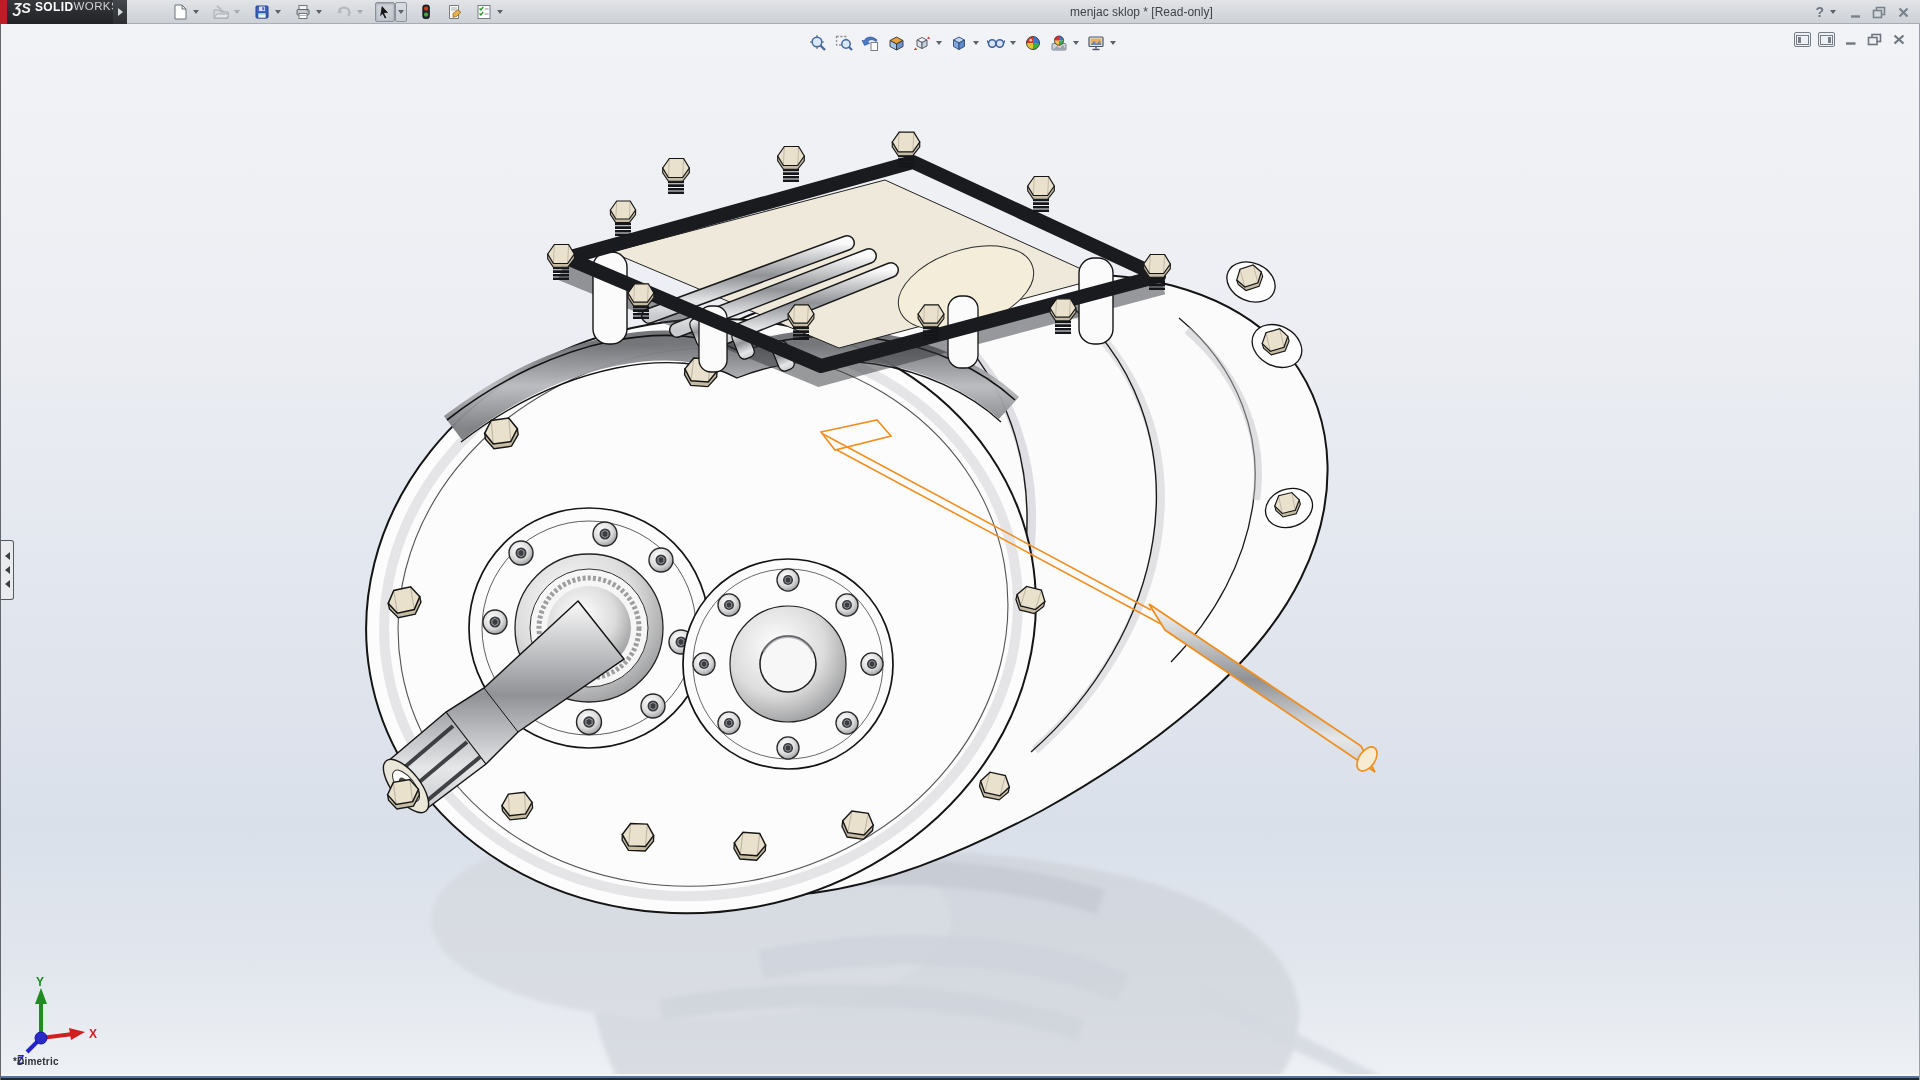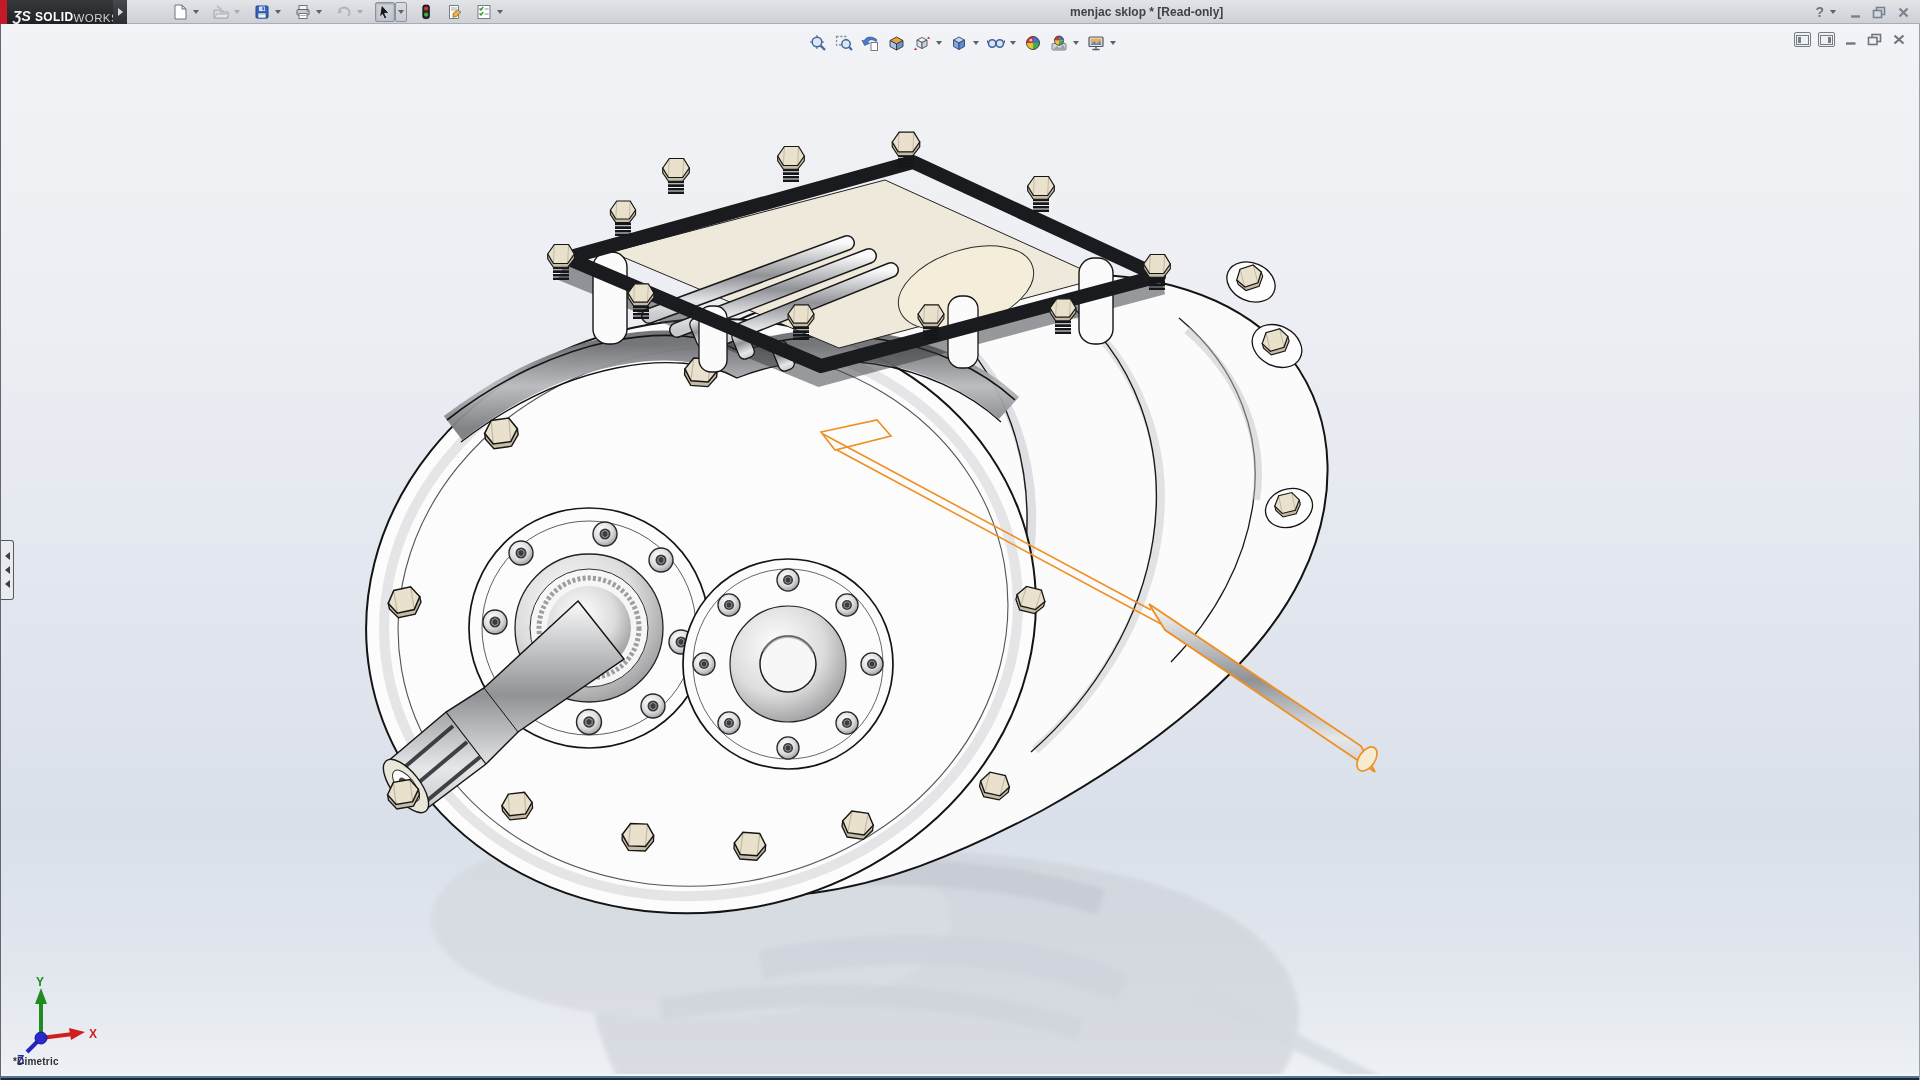--- a/index.html
+++ b/index.html
@@ -6,38 +6,38 @@
   html,body { width:1920px; height:1080px; overflow:hidden; font-family:"Liberation Sans", sans-serif; }
   .app { position:relative; width:1920px; height:1080px; background:#d7dade; }
 
   
   .titlebar { position:absolute; top:0; left:0; width:1920px; height:24px;
     background:linear-gradient(180deg,#e2e4e7 0%,#d6d9dd 55%,#cdd0d5 100%);
     border-bottom:1px solid #a8adb5; }
   .red-strip { position:absolute; left:0; top:0; width:7px; height:24px; background:#c41927; }
   .logo { position:absolute; left:7px; top:0; width:106px; height:24px;
     background:linear-gradient(180deg,#36383b 0%,#202225 100%);
-    color:#fff; display:flex; align-items:flex-end; padding-left:6px; }
+    color:#fff; display:flex; align-items:flex-start; padding-left:6px; }
   .logo-mark { font-size:14px; font-weight:bold; font-style:italic; margin-right:4px; color:#f2f2f2; }
   .logo-solid { font-size:12px; font-weight:bold; letter-spacing:.4px; color:#ffffff; }
   .logo-works { font-size:11.5px; font-weight:normal; letter-spacing:.4px; color:#cfd2d6; }
   .logo-expander { position:absolute; left:113px; top:0; width:14px; height:24px;
     background:linear-gradient(180deg,#45484c 0%,#2b2d30 100%); display:flex; align-items:center; justify-content:center; cursor:pointer; }
   .logo-expander .tri { width:0; height:0; border-left:5px solid #d6d9dd; border-top:4px solid transparent; border-bottom:4px solid transparent; }
 
   .toolbar { position:absolute; left:170px; top:0; height:24px; display:flex; align-items:center; }
   .tb-group { display:flex; align-items:center; margin-right:9px; }
   .tb-btn { width:20px; height:20px; display:flex; align-items:center; justify-content:center; border:1px solid transparent; border-radius:2px; }
   .tb-btn.active { background:linear-gradient(180deg,#d0d4da,#bfc4cc); border:1px solid #8a92a0; box-shadow:inset 0 1px 2px rgba(0,0,0,.25); }
   .tb-drop { width:12px; height:20px; display:flex; align-items:center; justify-content:center; }
   .tb-drop.boxed { border:1px solid #8a92a0; border-radius:2px; background:linear-gradient(180deg,#d9dce1,#c8ccd3); }
   .caret { width:0; height:0; border-top:4px solid #5c6269; border-left:3.5px solid transparent; border-right:3.5px solid transparent; }
   .caret.dim { border-top-color:#a7abb1; }
 
-  .win-title { position:absolute; left:1070px; top:0; height:36px; line-height:24px; font-size:12px; color:#3f4347; white-space:nowrap;font-weight:bold; }
+  .win-title { position:absolute; left:1070px; top:0; height:36px; line-height:24px; font-size:12px; color:#3f4347; white-space:nowrap; }
 
   .win-controls { position:absolute; right:8px; top:0; height:24px; display:flex; align-items:center; gap:6px; }
   .help-glyph { font-size:14px; font-weight:bold; color:#6d7582; line-height:24px; }
   .wc { display:flex; align-items:center; justify-content:center; width:18px; height:18px; }
 
   
   .viewport { position:absolute; top:24px; left:0; width:1920px; height:1056px; overflow:hidden;
     background:linear-gradient(180deg,#f2f3f6 0%,#ecEEF3 28%,#e3e7ef 52%,#dae0ea 76%,#e2e7ee 90%,#eef1f5 100%);
     border-left:1px solid #63676d; border-right:1px solid #9aa0a9; }
   .scene { position:absolute; top:-24px; left:0; width:1920px; height:1080px; }

